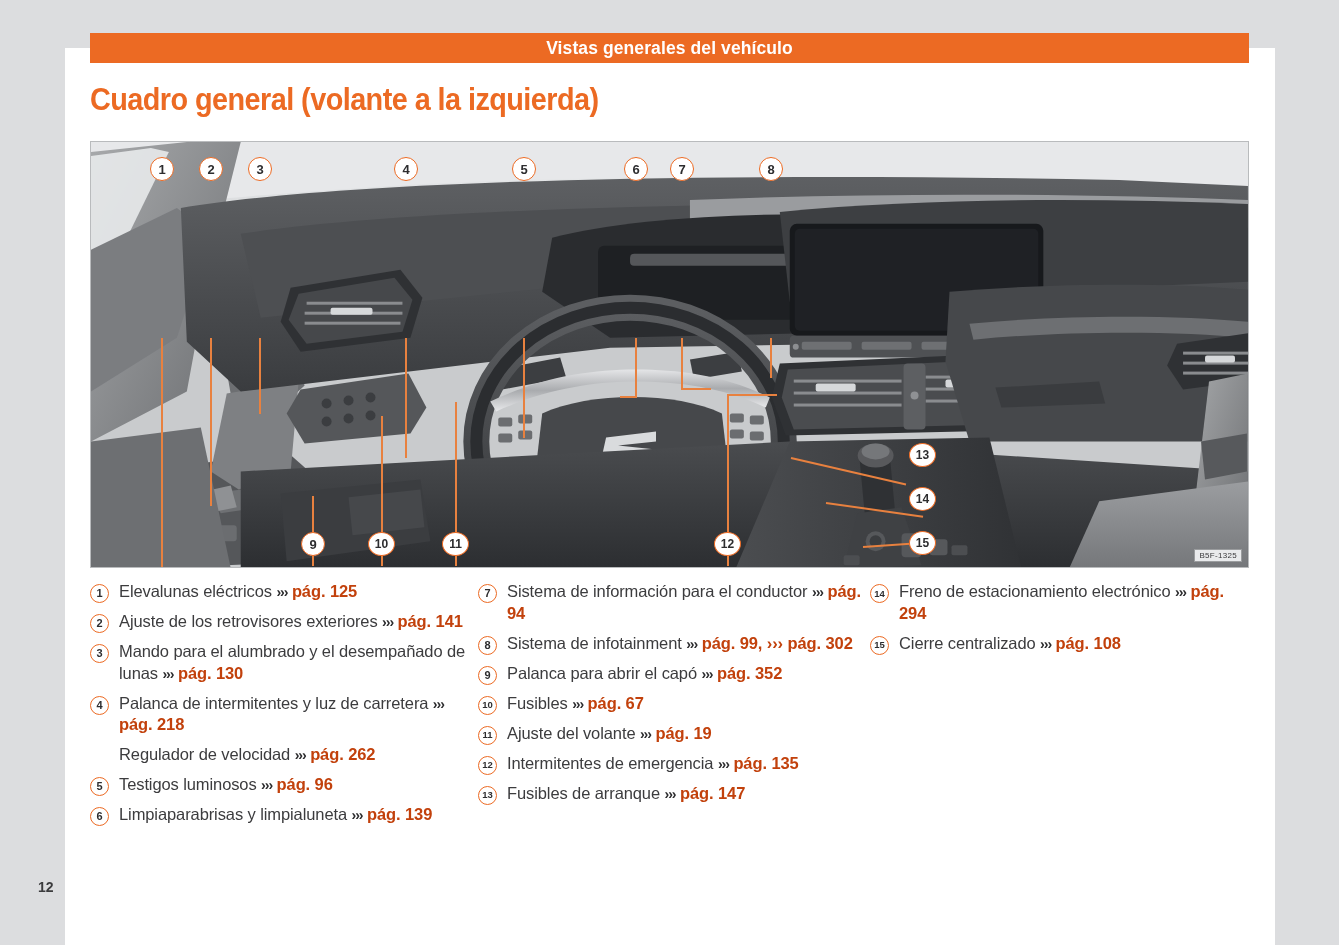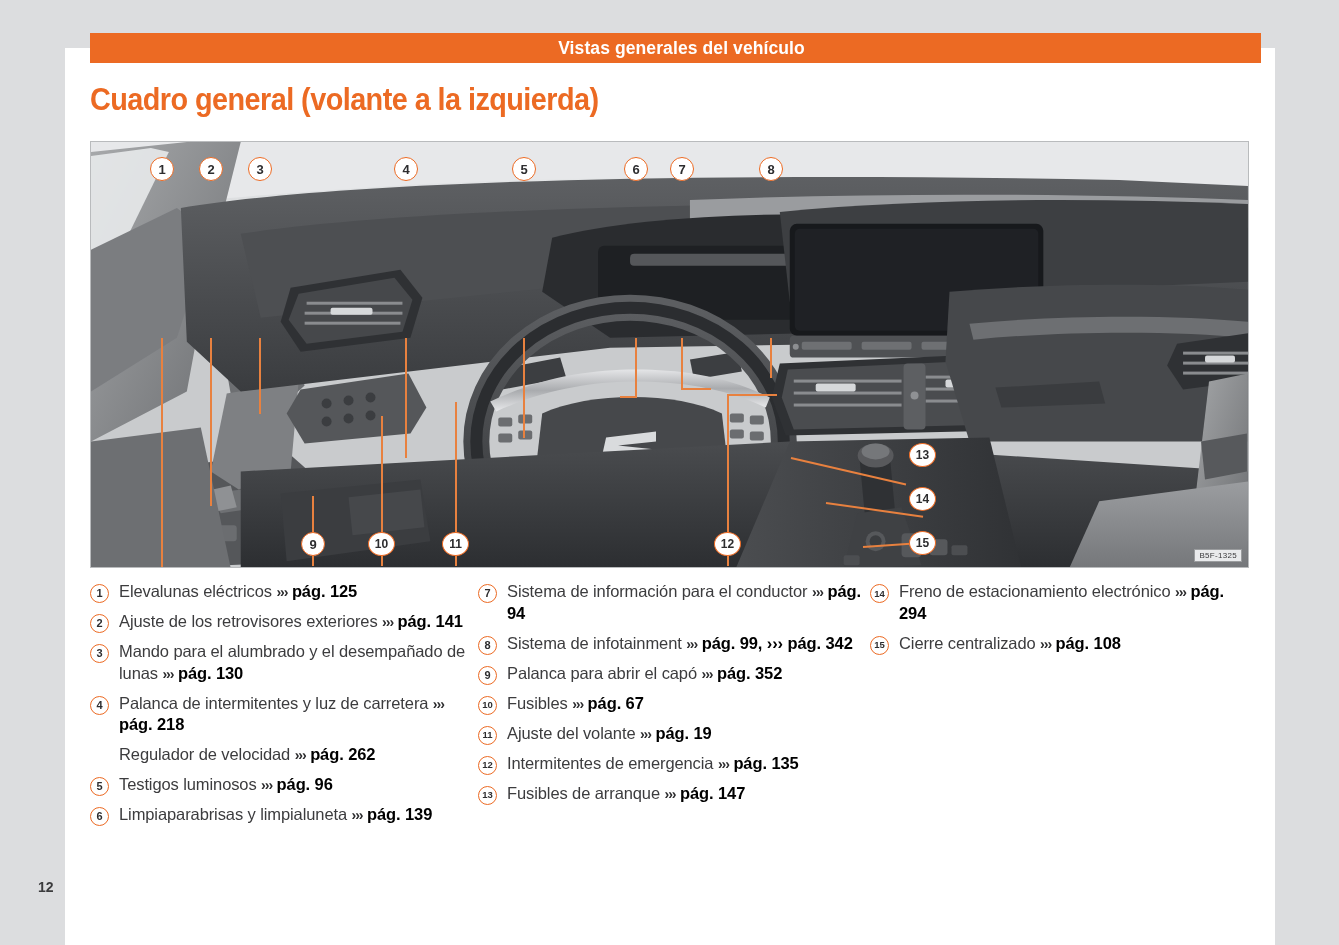--- a/index.html
+++ b/index.html
@@ -12,21 +12,21 @@
   }
   
   #page-sheet{
     position:absolute;left:65px;top:48px;width:1210px;height:897px;
     background:#ffffff;
   }
   
   #banner{
     position:absolute;left:90px;top:33px;width:1159px;height:30px;
     background:#ec6a23;
-    display:flex;align-items:center;justify-content:center;padding-left:12px;
+    display:flex;align-items:center;justify-content:center;
   }
   #banner-title{
     color:#ffffff;font-size:17.5px;font-weight:bold;letter-spacing:.1px;
     white-space:nowrap;
   }
   
   #page-number{
     position:absolute;left:38px;top:879px;
     font-size:14px;font-weight:bold;color:#3b3b3d;
   }
@@ -83,21 +83,21 @@
     display:flex;align-items:center;justify-content:center;
     font-size:11px;font-weight:bold;color:#2d2d2f;line-height:1;
     margin-top:3px;
   }
   .badge.two{font-size:9.5px;}
   .badge.blank{border-color:transparent;background:transparent;}
   .legend-text{
     margin-left:10px;font-size:16.5px;color:#3c3c3e;line-height:1.32;
     letter-spacing:-.1px;
   }
-  .legend-text b{font-weight:bold;color:#000000;}
+  .legend-text b{font-weight:bold;color:#c2410c;}
   .chev{font-weight:bold;color:#2c2c2e;letter-spacing:-1px;font-size:14px;}
 </style>
 </head>
 <body>
 
 <div id="page-sheet"></div>
 
 <div id="banner">
   <span id="banner-title">Vistas generales del vehículo</span>
 </div>
@@ -417,21 +417,21 @@
     </div>
   </div>
 
   <div class="legend-col c2">
     <div class="legend-item">
       <div class="badge">7</div>
       <div class="legend-text"><span>Sistema de información para el conductor </span><span class="chev">›››</span> <b>pág. 94</b></div>
     </div>
     <div class="legend-item">
       <div class="badge">8</div>
-      <div class="legend-text"><span>Sistema de infotainment </span><span class="chev">›››</span> <b>pág. 99, ››› pág. 342</b></div>
+      <div class="legend-text"><span>Sistema de infotainment </span><span class="chev">›››</span> <b>pág. 99, ››› pág. 302</b></div>
     </div>
     <div class="legend-item">
       <div class="badge">9</div>
       <div class="legend-text"><span>Palanca para abrir el capó </span><span class="chev">›››</span> <b>pág. 352</b></div>
     </div>
     <div class="legend-item">
       <div class="badge two">10</div>
       <div class="legend-text"><span>Fusibles </span><span class="chev">›››</span> <b>pág. 67</b></div>
     </div>
     <div class="legend-item">

